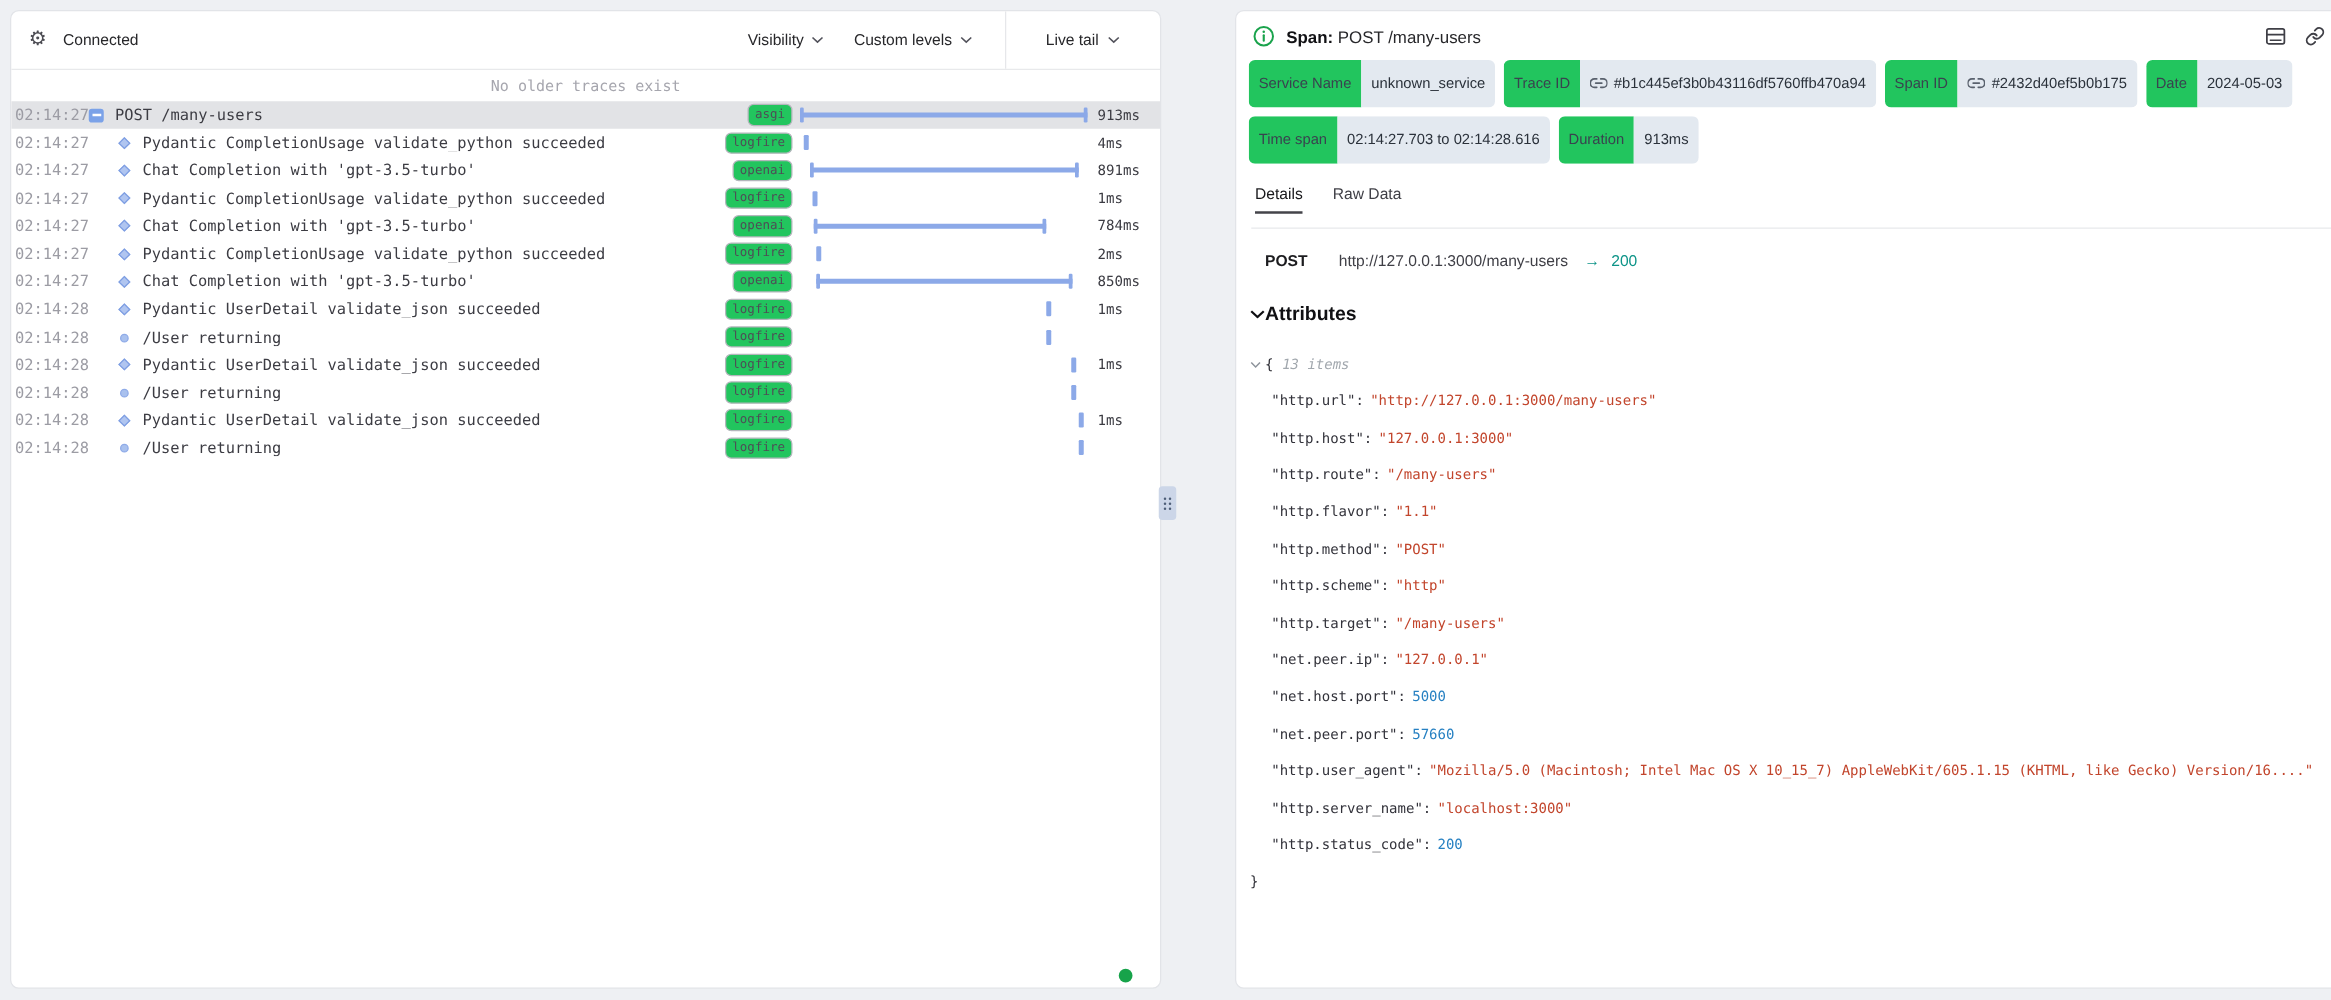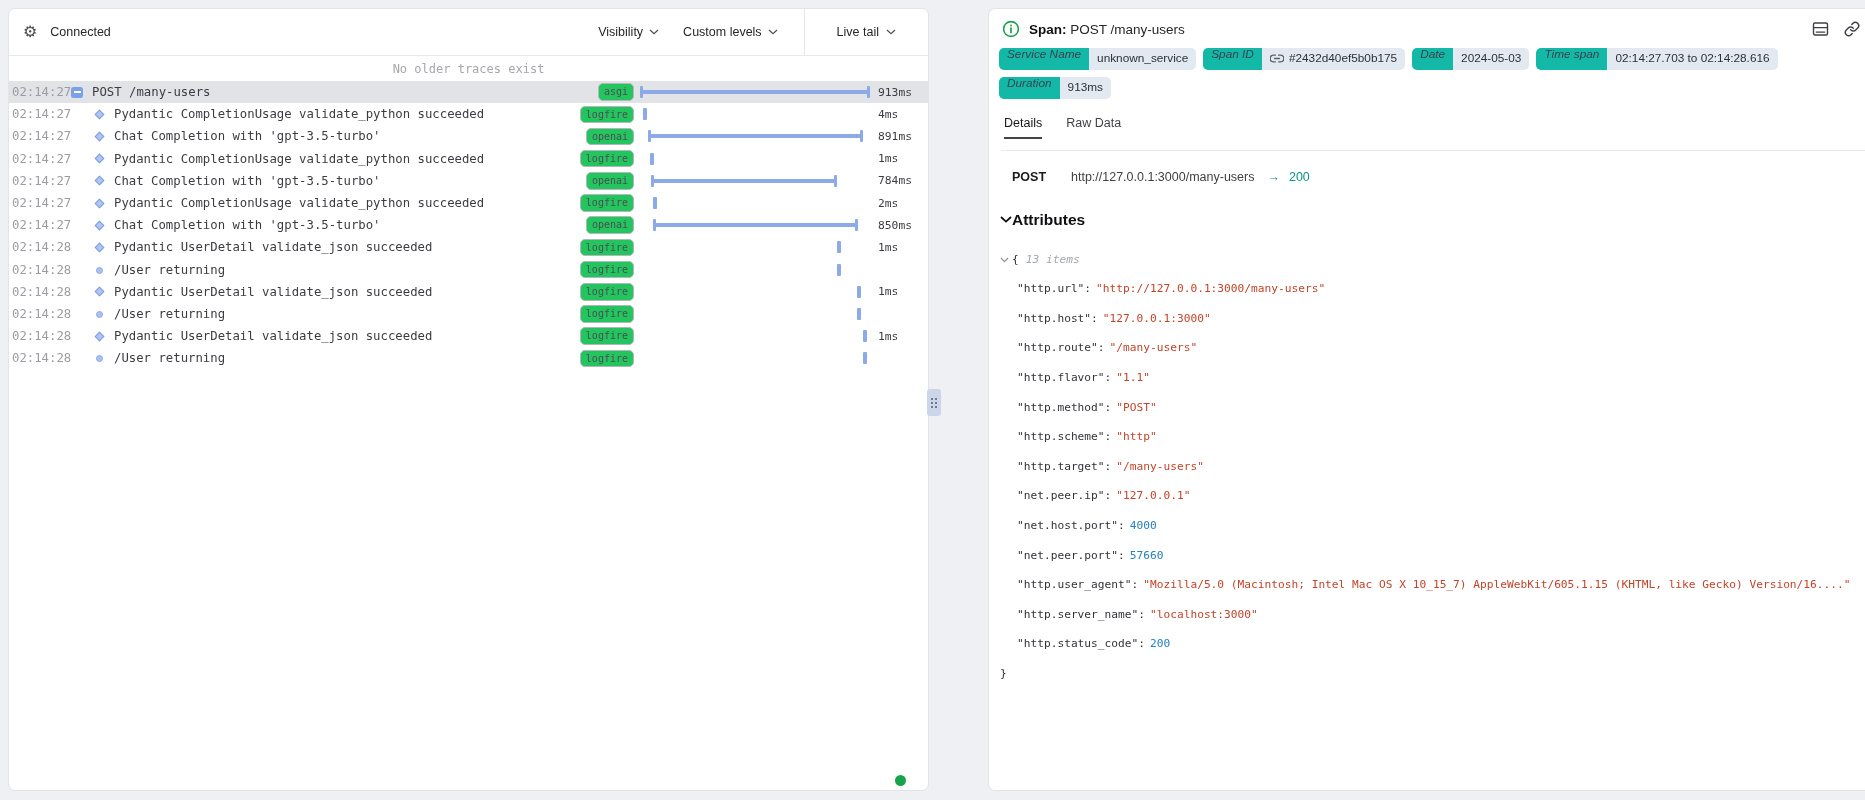--- a/index.html
+++ b/index.html
@@ -52,21 +52,21 @@
   .grip .dots i{width:2px;height:2px;background:#4e5e78;border-radius:50%;}
 
   
   .r-head{display:flex;align-items:center;padding:11px 16px 8px 13px;}
   .r-title{margin-left:9px;font-size:13.5px;color:#27272a;}
   .r-title b{color:#111114;}
   .r-head .spacer{flex:1;}
   .hicon{margin-left:15px;cursor:pointer;display:inline-flex;align-items:center;}
   .badges{display:flex;flex-wrap:wrap;gap:7px;padding:2px 14px 0 10px;max-width:905px;}
   .badge{display:inline-flex;border-radius:5px;overflow:hidden;font-size:11.8px;line-height:1;flex:none;}
-  .b-label{background:#14b8a6;color:#39434f;font-style:italic;padding:1px 8px;}
+  .b-label{background:#22c55e;color:#39434f;padding:13px 8px;}
   .b-val{background:#e3e9f0;color:#2b323b;padding:5px 8px;display:inline-flex;align-items:center;gap:5px;}
   .tabs{display:flex;gap:24px;padding:17px 14px 0 15px;}
   .tab{font-size:12.5px;color:#3f3f46;padding-bottom:7px;border-bottom:2px solid transparent;cursor:pointer;}
   .tab.active{border-color:#44444a;color:#18181b;text-align:center;}
   .h2{font-size:17.5px;font-weight:bold;color:#101013;padding:15px 14px 0 12px;}
   .rule{height:1px;background:#e8e9eb;margin:11px 14px 0 12px;}
   .req{display:flex;align-items:center;padding:19px 14px 0 23px;font-size:12.5px;color:#3f3f46;}
   .req .method{font-weight:bold;color:#1c1c1f;width:44px;margin-right:15px;}
   .req .arrow-status{color:#0d9488;margin-left:13px;display:inline-flex;gap:9px;}
   .attr-head{display:flex;align-items:center;gap:0;padding:27px 6px 0 11px;font-size:15.5px;font-weight:bold;color:#101013;cursor:pointer;}
@@ -312,20 +312,29 @@
   </div>
 
   <div class="badges">
       <span class="badge">
     <span class="b-label">Service Name</span>
     <span class="b-val">
           <span>unknown_service</span>
         </span>
   </span>
       <span class="badge">
+    <span class="b-label">Trace ID</span>
+    <span class="b-val">
+          <svg width="14" height="11" viewBox="0 0 18 13">
+            <path d="M7 2.2H4.6a4.3 4.3 0 0 0 0 8.6H7M11 2.2h2.4a4.3 4.3 0 0 1 0 8.6H11M5.8 6.5h6.4" fill="none" stroke="#59616d" stroke-width="1.7" stroke-linecap="round"></path>
+          </svg>
+          <span>#b1c445ef3b0b43116df5760ffb470a94</span>
+        </span>
+  </span>
+      <span class="badge">
     <span class="b-label">Span ID</span>
     <span class="b-val">
           <svg width="14" height="11" viewBox="0 0 18 13">
             <path d="M7 2.2H4.6a4.3 4.3 0 0 0 0 8.6H7M11 2.2h2.4a4.3 4.3 0 0 1 0 8.6H11M5.8 6.5h6.4" fill="none" stroke="#59616d" stroke-width="1.7" stroke-linecap="round"></path>
           </svg>
           <span>#2432d40ef5b0b175</span>
         </span>
   </span>
       <span class="badge">
     <span class="b-label">Date</span>
@@ -378,21 +387,21 @@
     </div>
     <div class="j-entries">
         <div class="j-line"><span class="j-key">"http.url"</span><span class="j-colon">:</span><span class="j-str">"http://127.0.0.1:3000/many-users"</span></div>
         <div class="j-line"><span class="j-key">"http.host"</span><span class="j-colon">:</span><span class="j-str">"127.0.0.1:3000"</span></div>
         <div class="j-line"><span class="j-key">"http.route"</span><span class="j-colon">:</span><span class="j-str">"/many-users"</span></div>
         <div class="j-line"><span class="j-key">"http.flavor"</span><span class="j-colon">:</span><span class="j-str">"1.1"</span></div>
         <div class="j-line"><span class="j-key">"http.method"</span><span class="j-colon">:</span><span class="j-str">"POST"</span></div>
         <div class="j-line"><span class="j-key">"http.scheme"</span><span class="j-colon">:</span><span class="j-str">"http"</span></div>
         <div class="j-line"><span class="j-key">"http.target"</span><span class="j-colon">:</span><span class="j-str">"/many-users"</span></div>
         <div class="j-line"><span class="j-key">"net.peer.ip"</span><span class="j-colon">:</span><span class="j-str">"127.0.0.1"</span></div>
-        <div class="j-line"><span class="j-key">"net.host.port"</span><span class="j-colon">:</span><span class="j-num">4000</span></div>
+        <div class="j-line"><span class="j-key">"net.host.port"</span><span class="j-colon">:</span><span class="j-num">5000</span></div>
         <div class="j-line"><span class="j-key">"net.peer.port"</span><span class="j-colon">:</span><span class="j-num">57660</span></div>
         <div class="j-line"><span class="j-key">"http.user_agent"</span><span class="j-colon">:</span><span class="j-str">"Mozilla/5.0 (Macintosh; Intel Mac OS X 10_15_7) AppleWebKit/605.1.15 (KHTML, like Gecko) Version/16...."</span></div>
         <div class="j-line"><span class="j-key">"http.server_name"</span><span class="j-colon">:</span><span class="j-str">"localhost:3000"</span></div>
         <div class="j-line"><span class="j-key">"http.status_code"</span><span class="j-colon">:</span><span class="j-num">200</span></div>
       </div>
     <div class="j-line"><span class="j-brace">}</span></div>
   </div>
 </div>
 
 </body></html>

